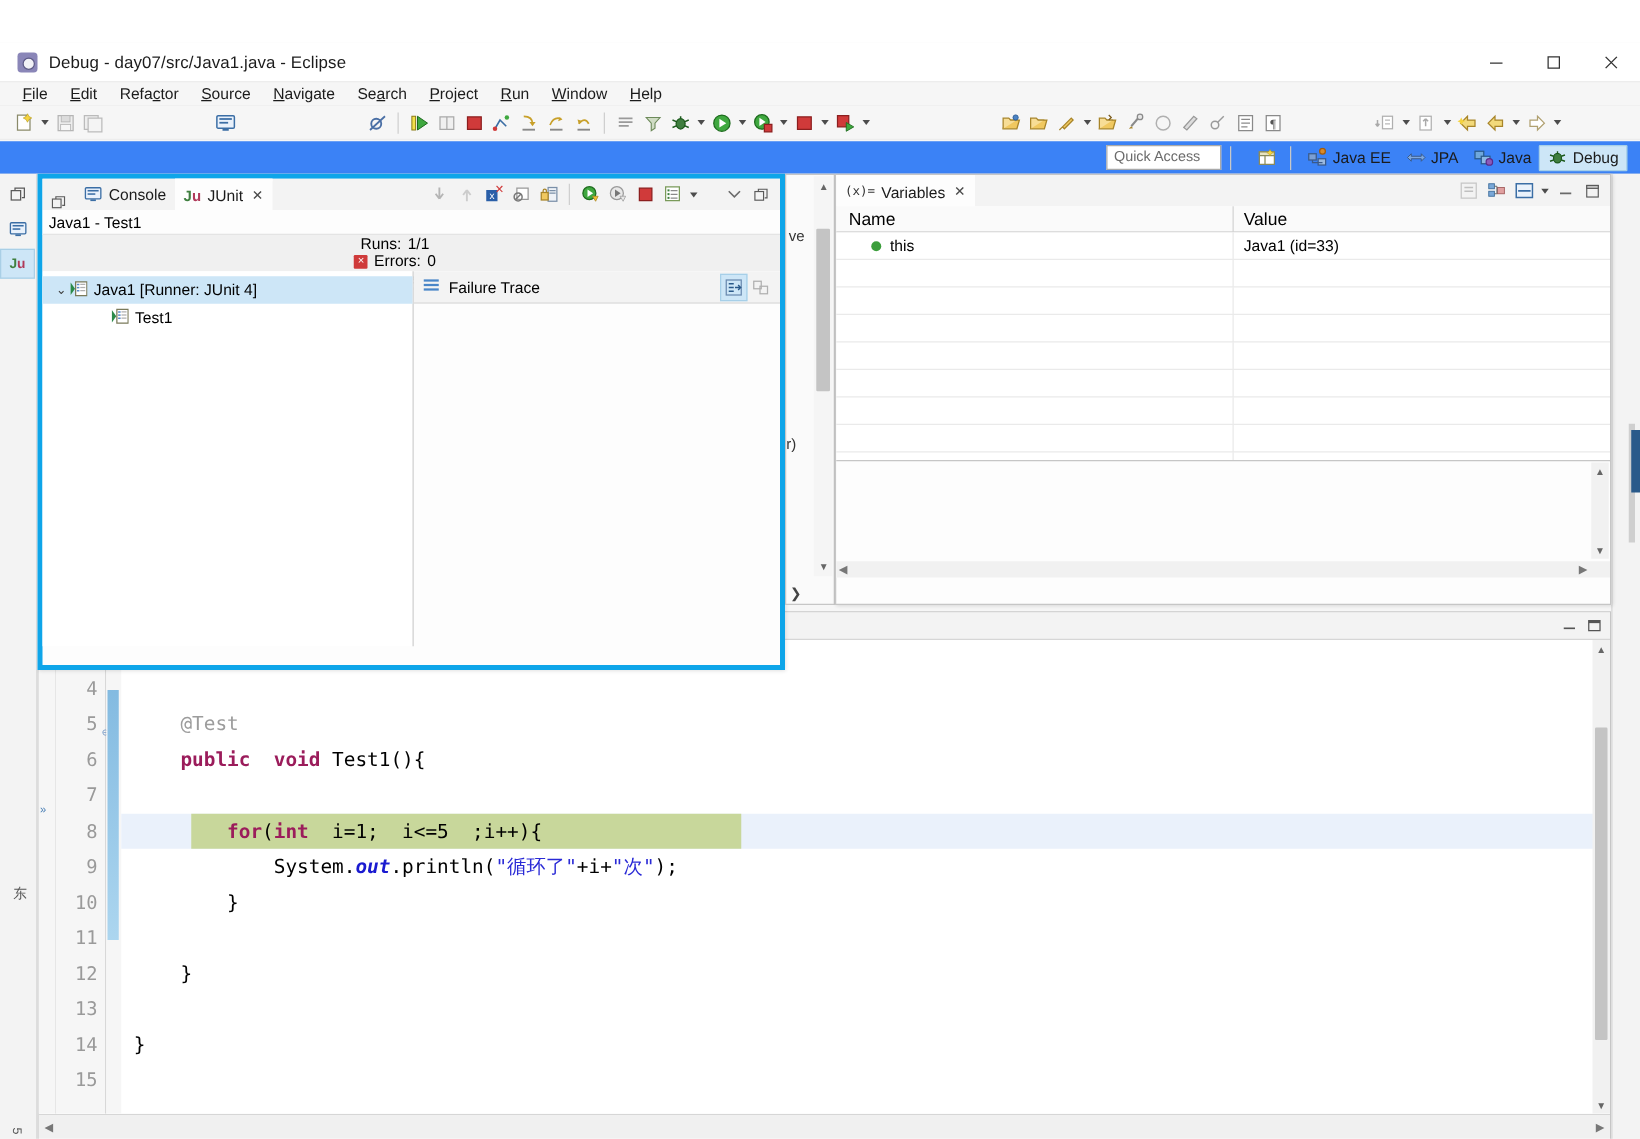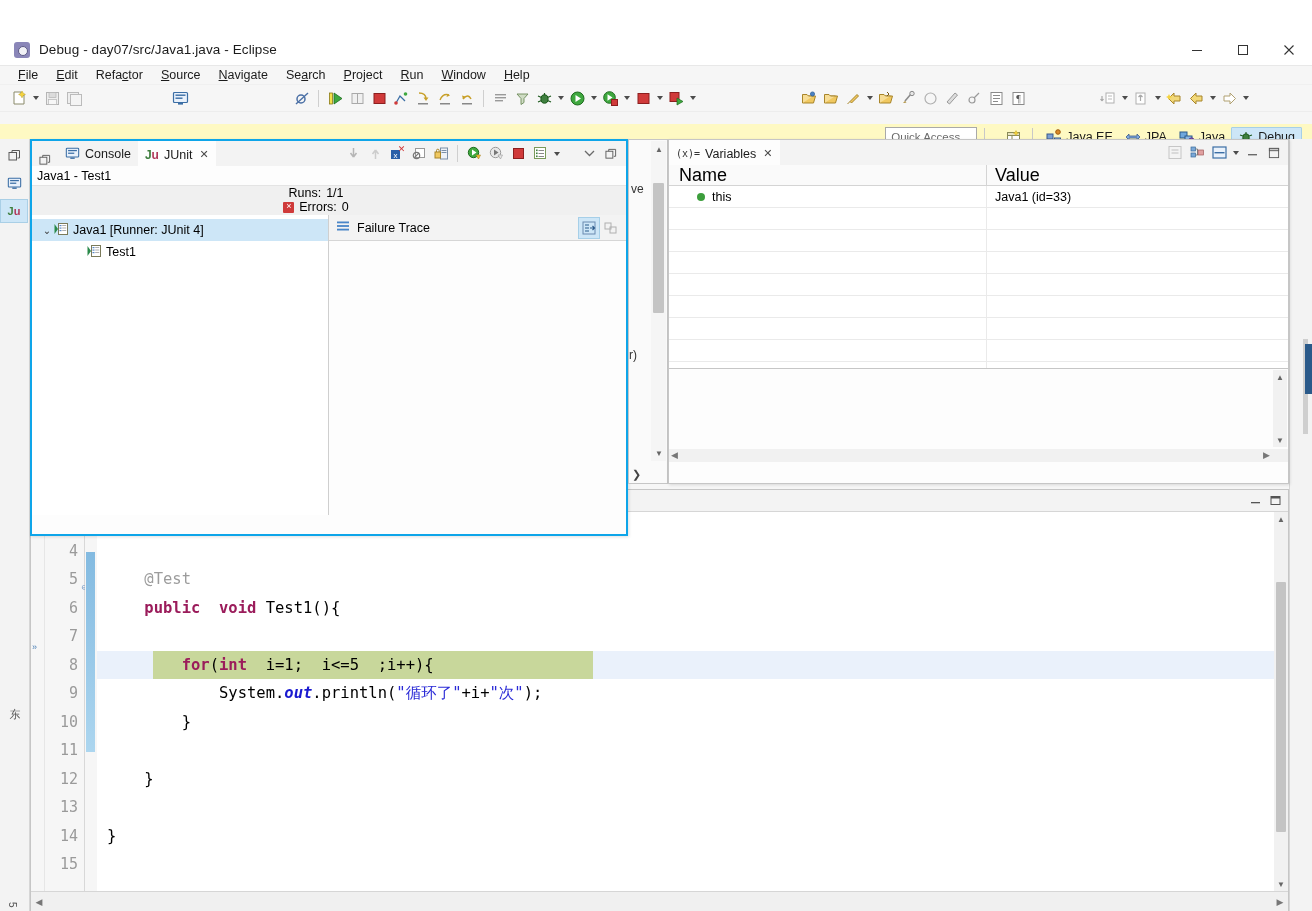--- a/index.html
+++ b/index.html
@@ -57,22 +57,22 @@
   .tgap { flex: none; }
   .caret { width: 11px; height: 22px; display:flex; align-items:center; justify-content:center; flex:none; }
   .caret i {
     display:block; width:0; height:0;
     border-left: 3.5px solid transparent; border-right: 3.5px solid transparent;
     border-top: 4px solid #4c4c4c;
   }
 
   
   .perspbar {
-    position: absolute; left: 0; top: 90px; width: 1312px; height: 27px;
-    background: #fef9c3; display: flex; align-items: center;
+    position: absolute; left: 0; top: 79px; width: 1312px; height: 27px;
+    background: #3b82f6; display: flex; align-items: center;
     border-bottom: 1px solid #d6d6d6;
   }
   .quick-access {
     margin-left: auto; width: 92px; height: 20px; background: #fff;
     border: 1px solid #a9a9a9; font-size: 11.5px; color: #6b6b6b;
     display: flex; align-items: center; padding-left: 5px;
   }
   .persp-sep { width: 1px; height: 19px; background: #c8c8c8; margin: 0 7px; }
   .persp-item {
     display: flex; align-items: center; gap: 4px; height: 21px;
@@ -86,21 +86,21 @@
   .view-tab {
     height: 25px; display: flex; align-items: center; gap: 5px;
     padding: 0 7px; font-size: 12.5px; color: #1b1b1b; white-space: nowrap;
   }
   .view-tab.active { background: #fdfdfd; border-top: 2px solid #fdfdfd; }
   .tab-close { font-size: 11px; color: #4a4a4a; margin-left: 2px; }
 
   
   #junit-panel {
     left: 30px; top: 105px; width: 598px; height: 397px;
-    border: 2px solid #0ea5e9; background: #fdfdfd;
+    border: 4px solid #0ea5e9; background: #fdfdfd;
     box-shadow: 1px 1px 3px rgba(0,0,0,.12);
   }
   .junit-head { height: 25px; display: flex; align-items: stretch; background: #f3f3f3; }
   .junit-tabs { display: flex; align-items: flex-end; }
   .junit-toolbar { margin-left: auto; display: flex; align-items: center; padding-right: 4px; }
   .junit-subhead {
     height: 20px; display: flex; align-items: center; padding-left: 5px;
     font-size: 12.5px; background: #fdfdfd; border-bottom: 1px solid #e4e4e4;
   }
   .junit-stats {
@@ -133,21 +133,21 @@
   
   #vars-panel {
     left: 668px; top: 105px; width: 621px; height: 345px;
     border: 1px solid #c6c6c6; background: #fdfdfd;
     box-shadow: 1px 1px 3px rgba(0,0,0,.12);
   }
   .vars-head { height: 25px; display: flex; align-items: stretch; background: #f3f3f3; }
   .vars-tools { margin-left: auto; display: flex; align-items: center; padding-right: 3px; }
   .vars-cols {
     height: 21px; display: flex; align-items: center; background: #fafafa;
-    border-bottom: 1px solid #d4d4d4; font-size: 18px;
+    border-bottom: 1px solid #d4d4d4; font-size: 14px;
   }
   .vc-name { width: 318px; padding-left: 10px; border-right: 1px solid #d4d4d4; height: 21px; line-height: 21px; }
   .vc-val { padding-left: 8px; }
   .vars-grid { position: relative; height: 182px; background: #fff; }
   .vgrow { height: 22px; display: flex; border-bottom: 1px solid #eaeaea; font-size: 12.5px; align-items: center; }
   .vg-name { width: 318px; border-right: 1px solid #eaeaea; height: 22px; display: flex; align-items: center; padding-left: 28px; gap: 7px;}
   .vg-val { padding-left: 8px; }
   .dot-green { width: 8px; height: 8px; border-radius: 50%; background: #3c9e3c; display:inline-block; }
   .vars-detail { height: 94px; background: #fdfdfd; border-top: 1px solid #c6c6c6; position: relative; }
 

